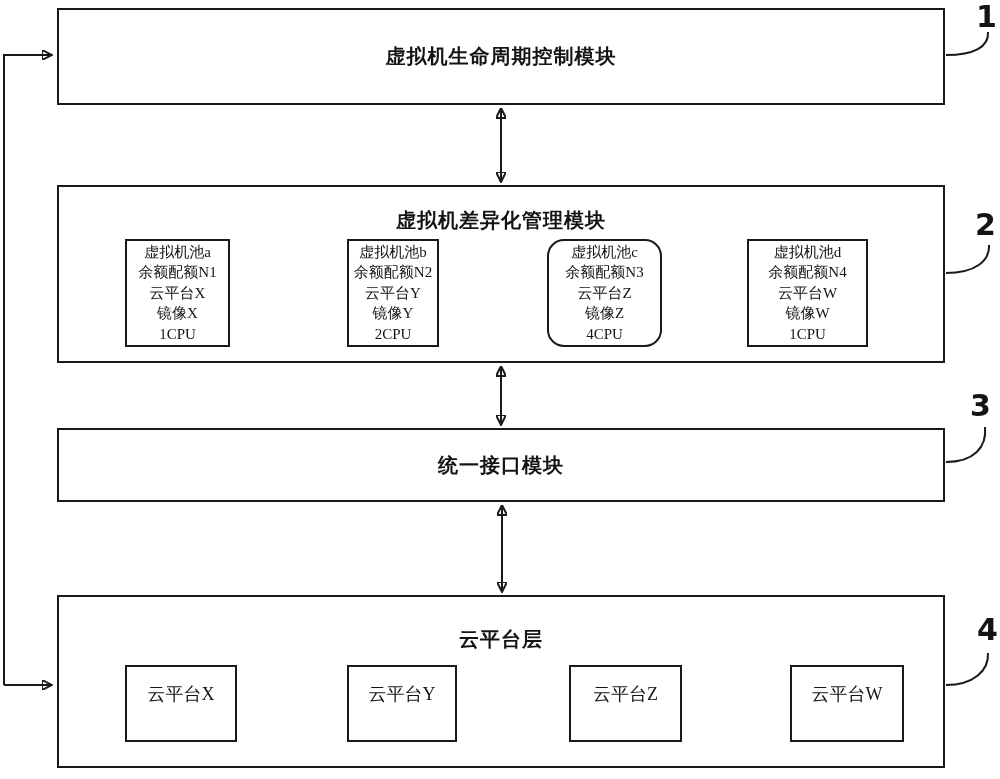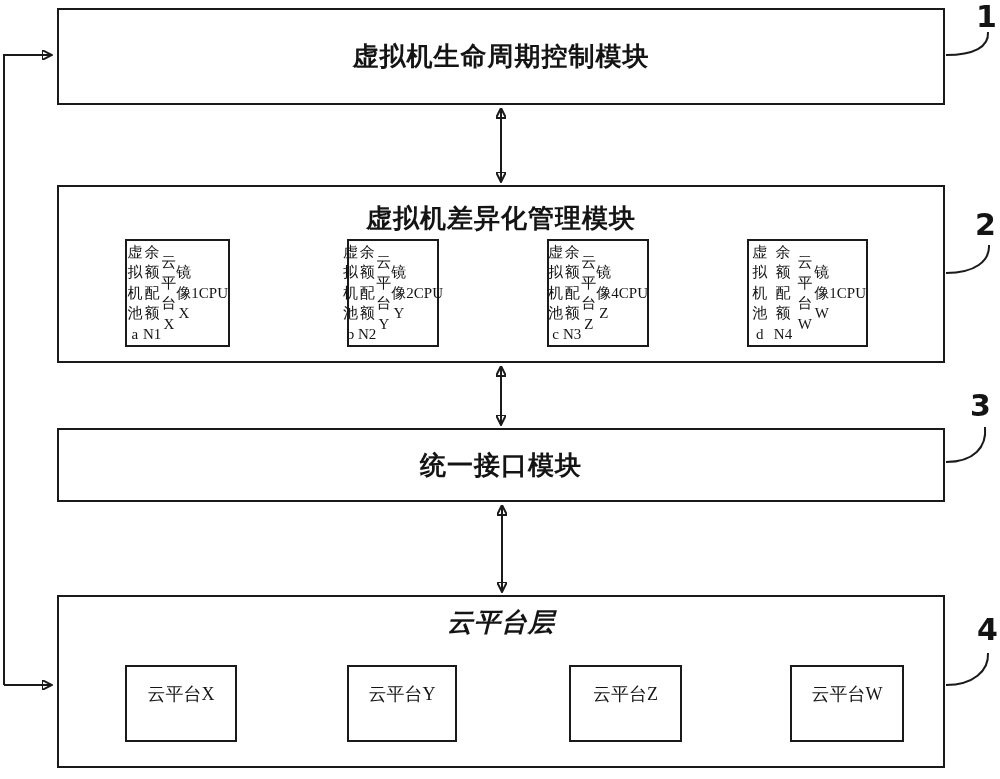--- a/index.html
+++ b/index.html
@@ -4,29 +4,29 @@
 <style>
   html,body{margin:0;padding:0;background:#fff;}
   #canvas{position:relative;width:1000px;height:779px;background:#ffffff;overflow:hidden;
           font-family:"Liberation Serif",serif;color:#141414;}
   .module{position:absolute;left:57px;width:888px;border:2px solid #1a1a1a;background:#fff;
           box-sizing:border-box;}
   #module1{top:8px;height:97px;display:flex;align-items:center;justify-content:center;}
   #module2{top:185px;height:178px;}
   #module3{top:428px;height:74px;display:flex;align-items:center;justify-content:center;}
   #module4{top:595px;height:173px;}
-  .module-title{font-weight:bold;font-size:26px;letter-spacing:1px;text-align:center;white-space:nowrap;}
-  #module2 .module-title{margin-top:14px;}
-  #module4 .module-title{margin-top:8px;font-style:italic;}
+  .module-title{font-weight:bold;font-size:20px;letter-spacing:1px;text-align:center;white-space:nowrap;}
+  #module2 .module-title{margin-top:20px;}
+  #module4 .module-title{margin-top:29px;}
   .pool-box{position:absolute;top:52px;height:108px;border:2px solid #1a1a1a;box-sizing:border-box;
-            display:flex;flex-direction:row;align-items:center;justify-content:center;
+            display:flex;flex-direction:column;align-items:center;justify-content:center;
             font-size:15px;line-height:20.5px;text-align:center;background:#fff;}
   #pool-a{left:66px;width:105px;}
   #pool-b{left:288px;width:92px;}
-  #pool-c{left:488px;width:102px;}
+  #pool-c{left:488px;width:115px;border-radius:17px;}
   #pool-d{left:688px;width:121px;}
   .platform-box{position:absolute;top:68px;height:77px;border:2px solid #1a1a1a;box-sizing:border-box;
             display:flex;align-items:center;justify-content:center;padding-bottom:20px;
             font-size:18px;background:#fff;}
   #platform-x{left:66px;width:112px;}
   #platform-y{left:288px;width:110px;}
   #platform-z{left:510px;width:113px;}
   #platform-w{left:731px;width:114px;}
   .ref-num{position:absolute;font-family:"DejaVu Sans",sans-serif;font-weight:bold;
            font-size:30px;line-height:30px;color:#141414;}

